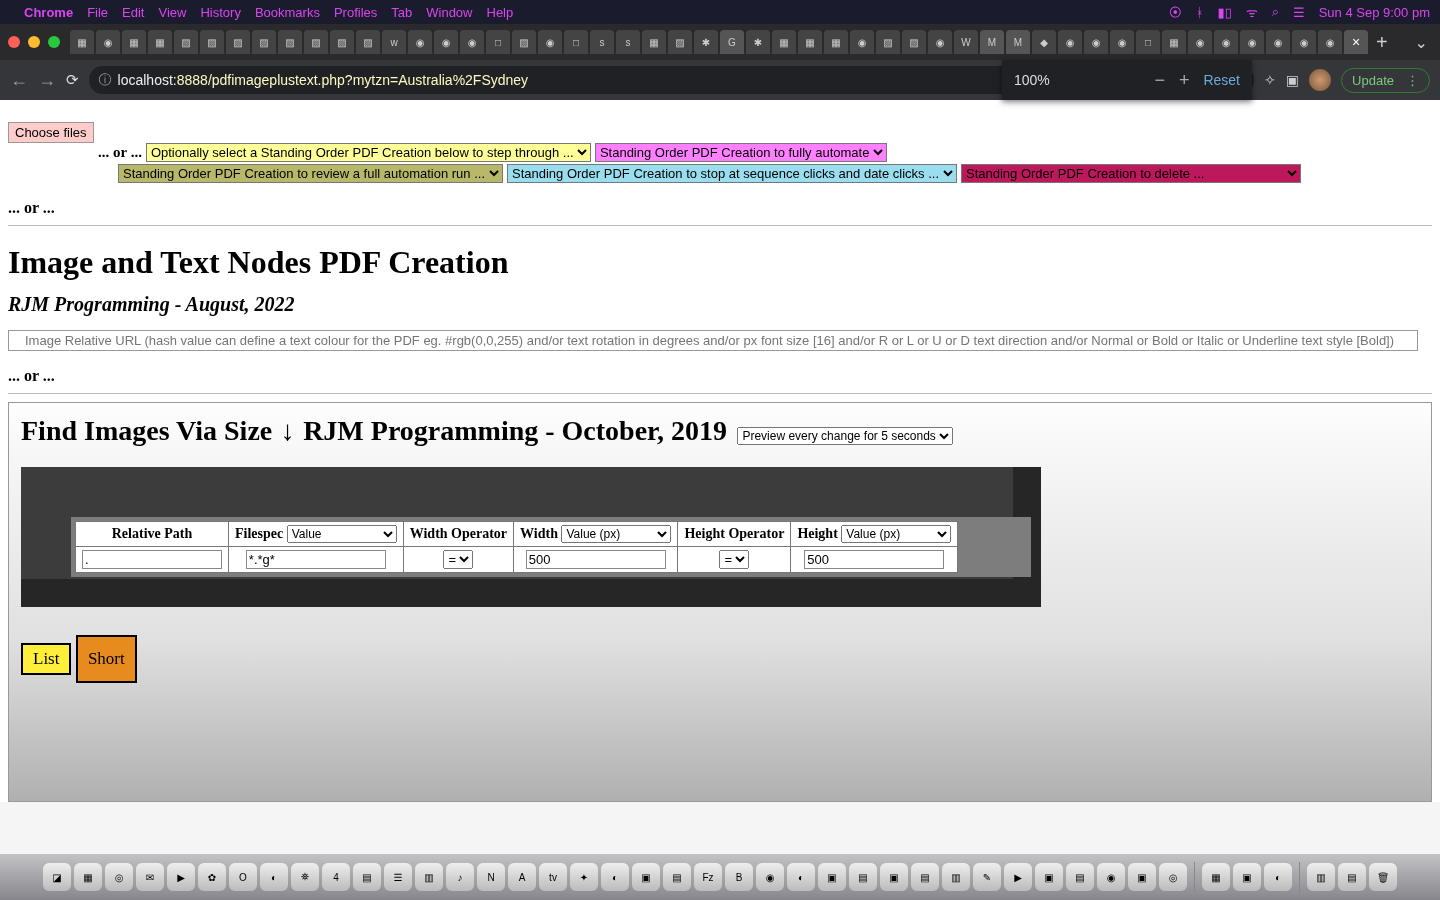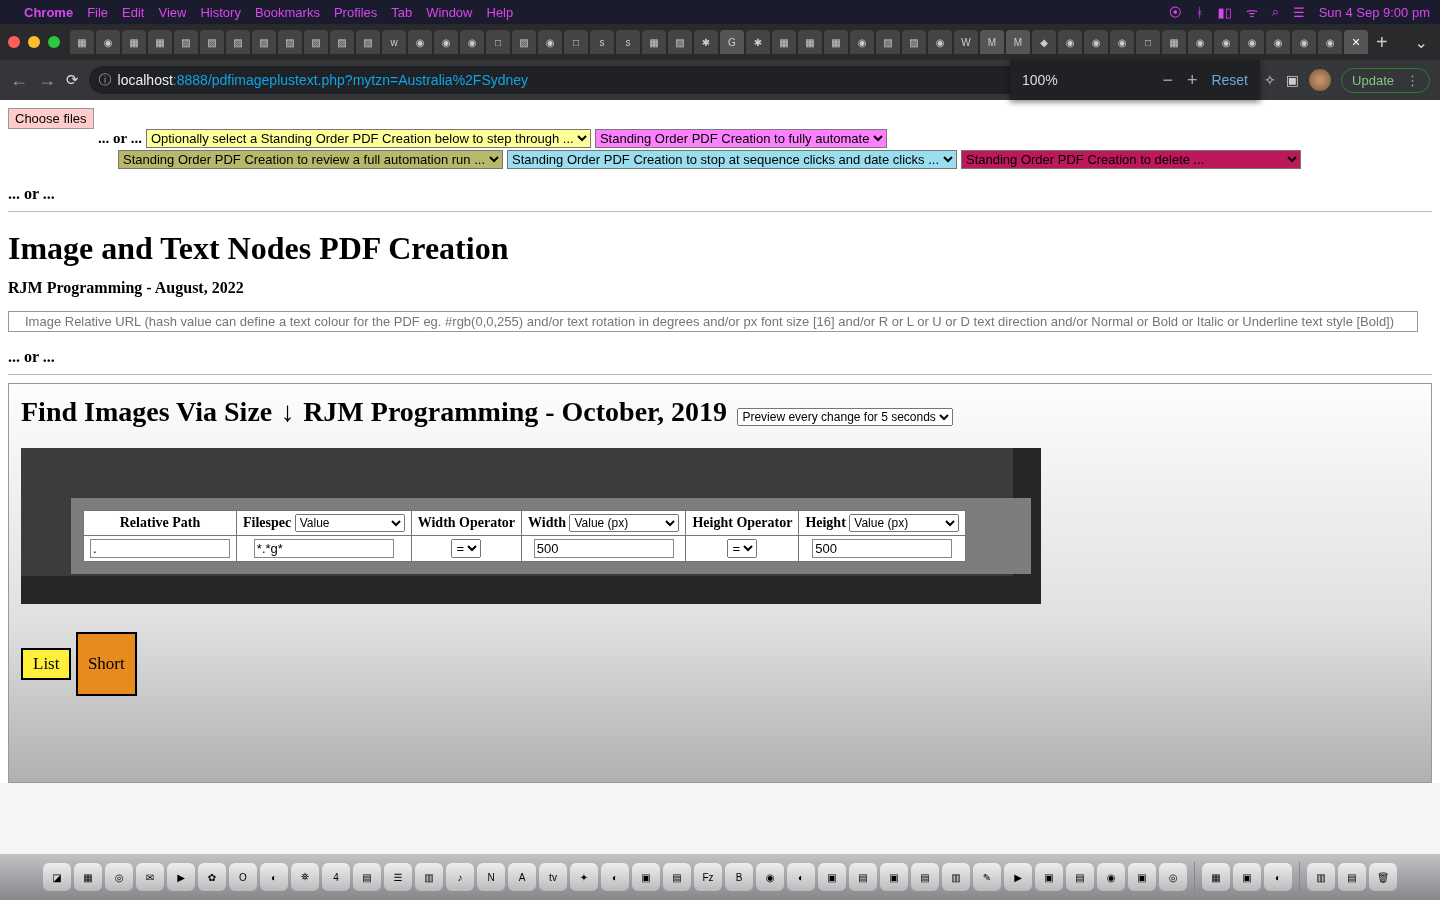--- a/index.html
+++ b/index.html
@@ -24,74 +24,74 @@
 .plus-tab { color:#ccc; font-size:20px; margin-left:6px; }
 .tab-overflow { color:#ccc; margin-left:auto; margin-right:4px; }
 
 
 .chrome-toolbar { background: #35363a; height: 40px; display:flex; align-items:center; padding:0 10px; gap:10px; }
 .nav-btn { color:#9a9a9a; font-size:18px; }
 .reload-btn { color:#ddd; font-size:15px; }
 .omnibox { flex:1; background:#202124; border-radius:16px; height:28px; display:flex; align-items:center; padding:0 10px; color:#aaa; font-size:14px; position:relative; }
 .omnibox .info-icon { color:#999; margin-right:6px; font-size:13px; }
 .omnibox .host { color:#eee; }
-.omnibox .path { color:#0ea5e9;text-align:right; }
+.omnibox .path { color:#fef9c3;text-align:right; }
 .omnibox-icons-right { margin-left:auto; display:flex; gap:10px; color:#aaa; font-size:14px; }
 .update-btn { border:1px solid #2e7d32; color:#7fc97f; padding:4px 10px; border-radius:14px; font-size:13px; display:flex; align-items:center; gap:12px; }
 .tb-icon { color:#ccc; font-size:14px; }
 .avatar { width:22px; height:22px; border-radius:50%; background:radial-gradient(circle,#c97,#753);}
 
 
-.zoom-popup { position:absolute; top:0; right:180px; background:#202124; color:#ddd; height:40px; width:250px; display:flex; align-items:center; gap:14px; padding:0 12px; font-size:14px; box-shadow:0 2px 6px rgba(0,0,0,.5); z-index:50;}
+.zoom-popup { position:absolute; top:0; right:188px; background:#202124; color:#ddd; height:40px; width:250px; display:flex; align-items:center; gap:14px; padding:0 12px; font-size:14px; box-shadow:0 2px 6px rgba(0,0,0,.5); z-index:50;}
 .zoom-popup .zoom-val { flex:1; }
 .zoom-popup .zminus, .zoom-popup .zplus { color:#aaa; font-size:18px; }
 .zoom-popup .reset { color:#6ea8d8; }
 
 
 .page-body { background:#fff; padding:6px 8px 0 8px; position:relative; }
 
 
-.file-btn { background:#ffcccc; border:1px solid #999; padding:2px 6px; font-size:13px; display:inline-block; margin-top:2px; }
+.file-btn { background:#ffcccc; border:1px solid #999; padding:2px 6px; font-size:13px; display:inline-block; margin-top:16px; }
 .top-rows { display:inline-block; vertical-align:top; margin-left:90px; }
 .top-row1 { display:inline-flex; align-items:center; gap:4px; font-family: 'Times New Roman', serif; }
 .or-label { font-weight:700; font-size:15px; }
 .sel { font-size:13px; border:1px solid #777; }
 .sel.yellow { background:#ffff99; }
 .sel.magenta { background:#ff80ff; }
 .sel.olive { background:#b8b86b; color:#000; }
 .sel.lightblue { background:#99ddee; }
 .sel.vlight { background:#be185d; }
 
 .or-body { font-family:'Times New Roman',serif; font-size:16px; font-weight:700; margin:16px 0 6px 0; }
 hr { border:none; border-top:1px solid #bbb; margin:8px 0; }
 
 h1.main-title { font-family:'Times New Roman',serif; font-weight:700; font-size:32px; margin:18px 0 12px 0; }
-h3.sub-title { font-family:'Times New Roman',serif; font-weight:700; font-size:16px; margin:10px 0 14px 0; }
+h3.sub-title { font-family:'Times New Roman',serif; font-weight:700; font-size:20px; margin:10px 0 14px 0;font-style:italic; }
 
 .url-input { width:99%; font-size:13px; padding:2px 16px; border:1px solid #999; }
 
 
 .inner-frame { border:1px solid #999; margin:8px 0 0 0; padding:12px; background:linear-gradient(#fdfdfd,#e0e0e0 60%,#b0b0b0); min-height:400px; }
 .frame-heading { font-family:'Times New Roman',serif; font-weight:700; font-size:28px; display:inline; }
 .arrow-down { font-size:28px; font-weight:900; margin:0 4px; }
 .preview-sel { font-size:12px; margin-left:6px; }
 
 .dark-box { background:#3c3c3c; padding:50px 10px 30px 50px; margin-top:20px; box-shadow: inset -28px -28px 0 #262626; width:1020px; }
-.dark-box-inner { background:#7d7d7d; padding:12px; }
+.dark-box-inner { background:#7d7d7d; padding:4px; }
 
 table.find-table { border-collapse:collapse; background:#fff; }
 table.find-table th, table.find-table td { border:1px solid #777; padding:3px 6px; font-size:14px; text-align:center; font-family:'Times New Roman',serif; font-weight:700;}
 table.find-table td { font-weight:400; font-family:Arial,sans-serif; }
 table.find-table td input[type=text] { width:140px; font-size:13px; border:1px solid #888; padding:1px 2px;}
 table.find-table td select { font-size:13px; }
 table.find-table th select { font-size:12px; font-weight:400; font-family:Arial,sans-serif;}
 
 .btn-row { margin-top:28px; }
 .btn-list { background:#ffef3a; border:2px solid #000; padding:4px 10px; font-size:17px; font-family:'Times New Roman',serif; font-weight:400;}
-.btn-short { background:#e78b1f; border:2px solid #000; padding:20px 10px; font-size:17px; font-family:'Times New Roman',serif; font-weight:400;}
+.btn-short { background:#e78b1f; border:2px solid #000; padding:12px 10px; font-size:17px; font-family:'Times New Roman',serif; font-weight:400;}
 
 
 .dock { position:fixed; bottom:0; left:0; right:0; height:46px; display:flex; align-items:center; justify-content:center; gap:3px; background:linear-gradient(rgba(80,80,90,0.3),rgba(60,60,70,0.6)); padding:0 30px;}
 .dock-icon { width:28px; height:28px; border-radius:6px; background:linear-gradient(#eee,#bbb); font-size:10px; display:flex; align-items:center; justify-content:center; }
 .dock-sep { width:1px; height:30px; background:#888; margin:0 4px;}
 
 .toolbar-wrap { position:relative; }
 </style>
 </head>
 <body>

